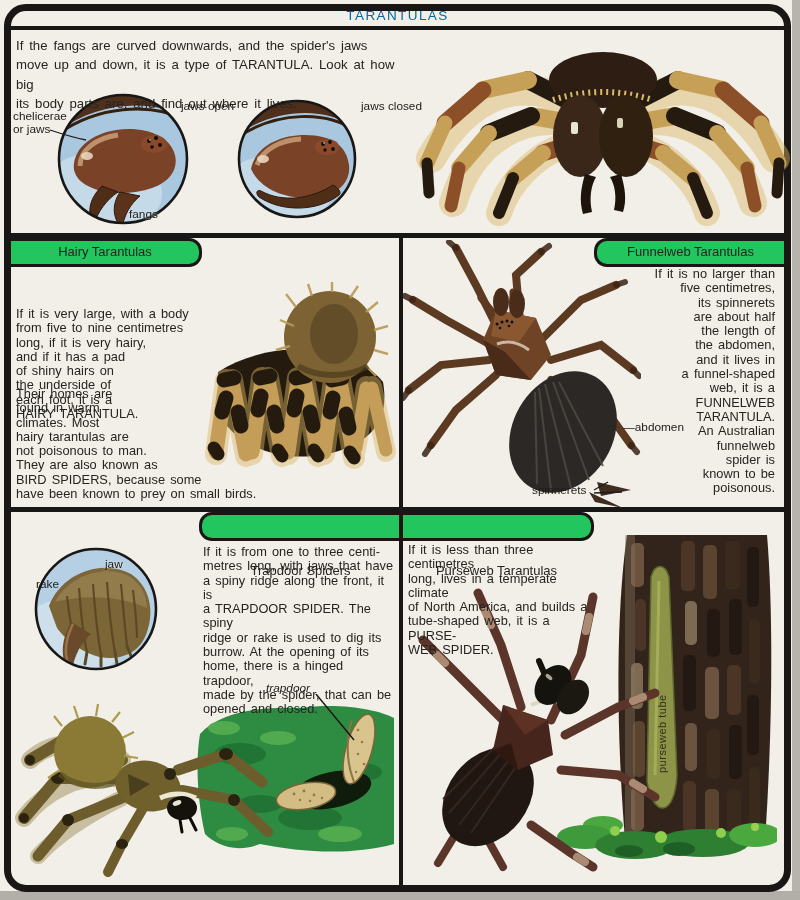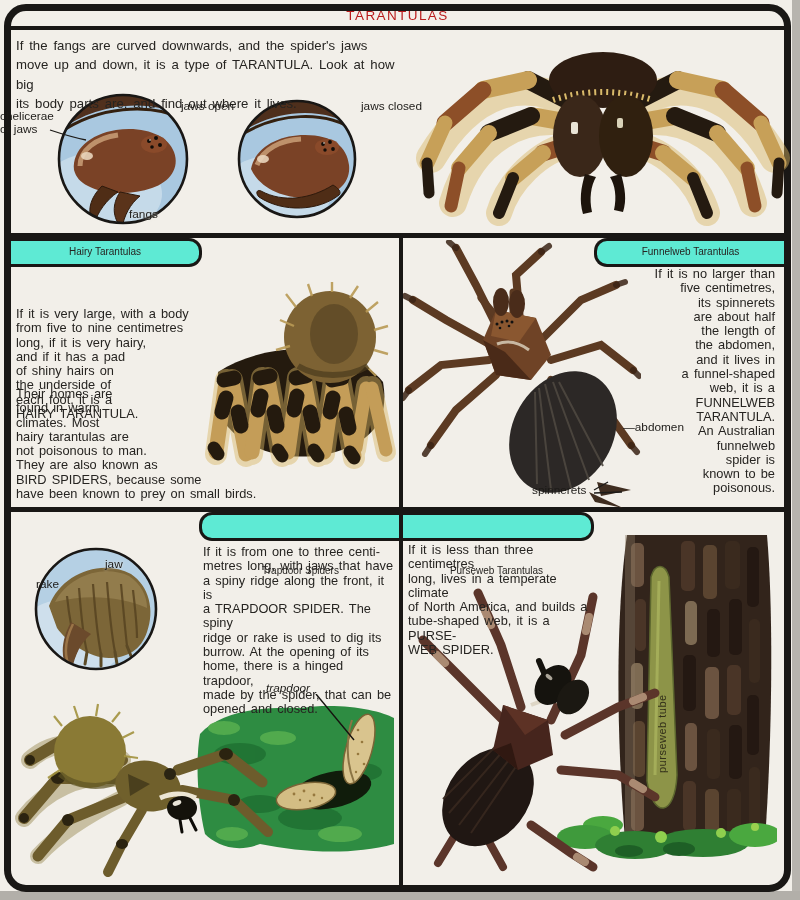--- a/index.html
+++ b/index.html
@@ -11,36 +11,36 @@
   }
   .page{position:absolute;left:0;top:0;width:800px;height:900px;background:#f2efe9;}
   .scan-edge-right{position:absolute;right:0;top:0;width:8px;height:900px;background:#b7b4ae;}
   .scan-edge-bottom{position:absolute;left:0;bottom:0;width:800px;height:9px;background:#b2afa9;}
   .outer-border{
     position:absolute;left:4px;top:4px;width:773px;height:874px;
     border:7px solid #191715;border-radius:22px;background:transparent;
   }
   .page-title{
     position:absolute;left:11px;top:8px;width:773px;text-align:center;
-    font-size:13.5px;letter-spacing:1.4px;color:#b91c1c;
+    font-size:13.5px;letter-spacing:1.4px;color:#0369a1;
   }
   .hline{position:absolute;left:11px;width:773px;height:4px;background:#191715;}
   .hline.t1{top:26px;}
   .hline.d1{top:233px;height:5px;}
   .hline.d2{top:507px;height:5px;}
   .vline{position:absolute;left:399px;width:4px;background:#191715;z-index:3;}
   .vline.m{top:233px;height:279px;}
   .vline.b{top:507px;height:378px;}
 
   .body-text{white-space:pre-line;font-size:12.8px;line-height:14.3px;word-spacing:1.6px;z-index:2;position:absolute;}
   .intro-text{left:16px;top:36px;width:400px;font-size:13.2px;line-height:19.4px;word-spacing:2.2px;}
 
   .tab{
-    position:absolute;height:23px;background:#5eead4;border:3px solid #191715;
-    text-align:center;font-size:10px;line-height:22px;z-index:2;
+    position:absolute;height:23px;background:#22c55e;border:3px solid #191715;
+    text-align:center;font-size:13px;line-height:22px;z-index:2;
   }
   .tab.hairy{left:11px;top:238px;width:188px;border-left:none;border-radius:0 13px 13px 0;}
   .tab.funnelweb{left:594px;top:238px;width:187px;border-right:none;border-radius:13px 0 0 13px;}
   .tab.bottom{left:199px;top:512px;width:389px;border-radius:13px;}
   .tab.bottom .half{position:absolute;top:0;height:23px;line-height:22px;margin-top:45px;}
   .tab.bottom .half.l{left:0;width:197px;}
   .tab.bottom .half.r{left:200px;width:189px;}
 
   .label{position:absolute;font-size:11.8px;line-height:13px;color:#1d1b18;z-index:5;white-space:pre-line;}
   .label.on-art{text-shadow:0 0 3px rgba(240,238,228,.9);padding-left:7px;}
@@ -116,21 +116,21 @@
       <circle cx="89" cy="46" r="0.8" fill="#f1ece2"></circle>
       <path d="M98,88 C 76,102 48,106 26,94 C 22,92 20,96 24,100 C 48,116 84,114 104,98 C 107,95 103,91 98,88 Z" fill="#4f2d16" stroke="#2e1a0c" stroke-width="1"></path>
     </g>
     <circle cx="62" cy="62" r="58" fill="none" stroke="#191715" stroke-width="2.6"></circle>
   </svg>
 
   <svg class="art" style="left:48px;top:126px;z-index:4;" width="40" height="18" viewBox="0 0 40 18">
     <path d="M2,4 C 14,8 28,12 38,14" stroke="#1d1b18" stroke-width="1.3" fill="none"></path>
   </svg>
 
-  <div class="label" style="left:0;top:110px;">chelicerae
+  <div class="label" style="left:13px;top:110px;">chelicerae
 or jaws</div>
   <div class="label" style="left:181px;top:100px;">jaws open</div>
   <div class="label on-art" style="left:122px;top:208px;">fangs</div>
   <div class="label" style="left:361px;top:100px;">jaws closed</div>
 
   <svg class="art" style="left:413px;top:28px;" width="380" height="204" viewBox="0 0 380 204">
     <g stroke-linecap="round" fill="none" opacity="0.45" stroke="#d9b765">
       <path d="M160,75 C110,50 60,60 18,130" stroke-width="30"></path>
       <path d="M158,95 C110,86 60,110 40,175" stroke-width="28"></path>
       <path d="M162,115 C125,122 95,155 86,185" stroke-width="26"></path>

